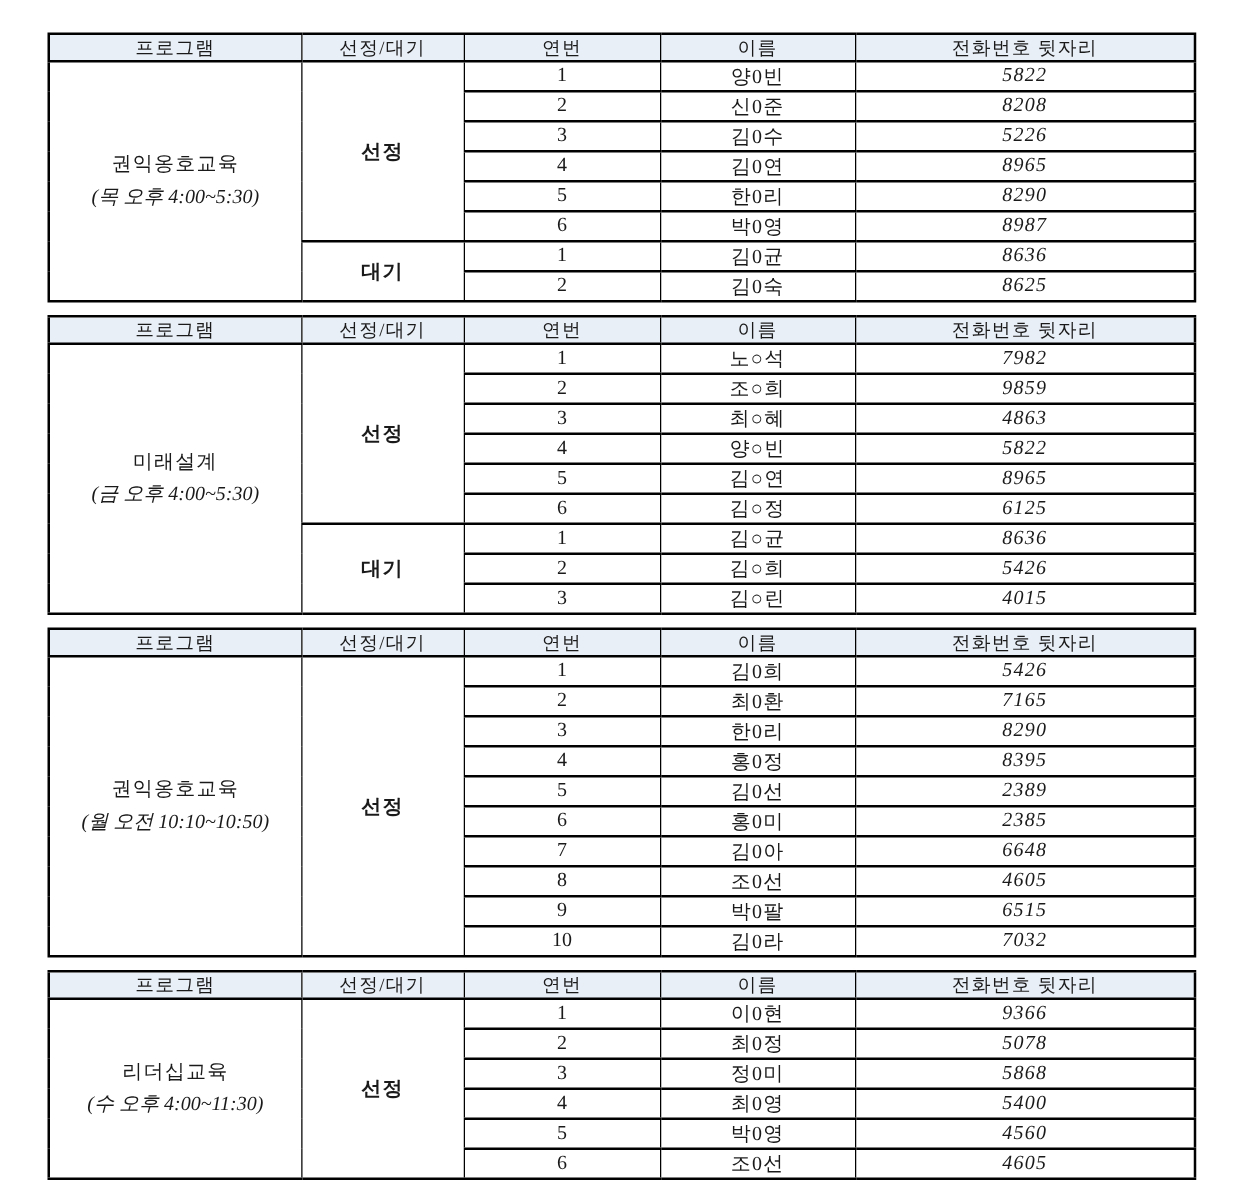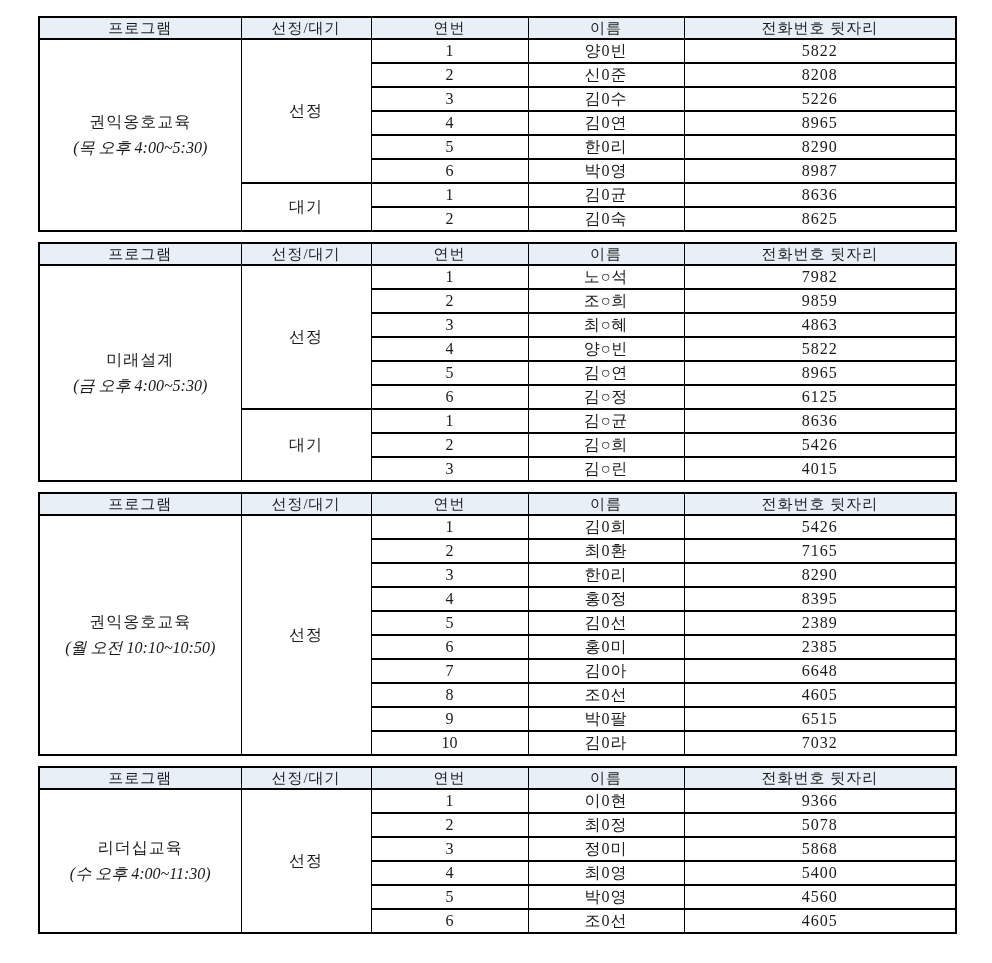--- a/index.html
+++ b/index.html
@@ -8,21 +8,21 @@
     background: #ffffff;
   }
   body {
     width: 992px;
     height: 963px;
     font-family: "Liberation Serif", "DejaVu Serif", serif;
     color: #1a1a1a;
     overflow: hidden;
   }
   .doc {
-    padding: 16px 0 0 38px;
+    padding: 26px 0 0 38px;
   }
   table.roster {
     border-collapse: collapse;
     table-layout: fixed;
     width: 917px;
     margin: 0 0 10px 0;
     border: 2px solid #000000;
   }
   table.roster th,
   table.roster td {
@@ -53,31 +53,33 @@
   .program-name {
     letter-spacing: 1px;
   }
   .program-time {
     letter-spacing: 0px;
     font-style: italic;
   }
   td.status-cell {
     font-size: 16px;
     letter-spacing: 1px;
+    font-weight: bold;
   }
   td.no-cell {
     font-size: 16px;
   }
   td.name-cell {
     font-size: 16px;
     letter-spacing: 1px;
   }
   td.phone-cell {
     font-size: 16px;
     letter-spacing: 1px;
+    font-style: italic;
   }
 </style>
 </head>
 <body>
 
 <div class="doc">
     <table class="roster">
       <colgroup>
         <col style="width: 202px;">
         <col style="width: 130px;">

